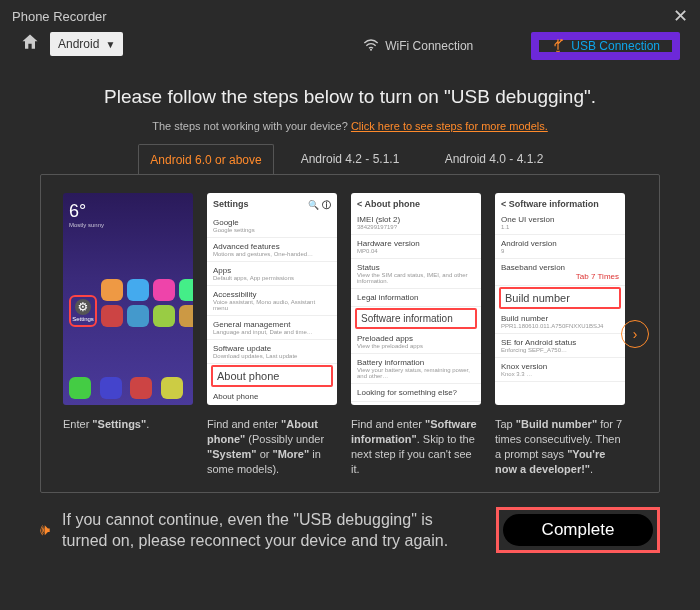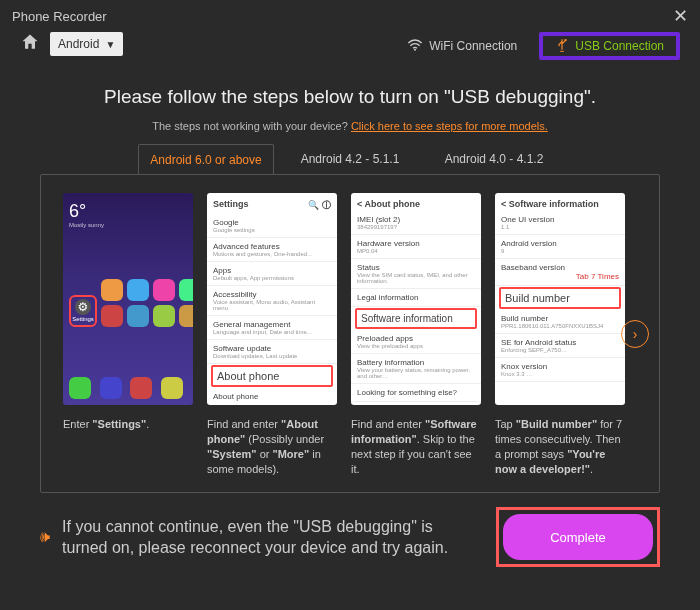--- a/index.html
+++ b/index.html
@@ -33,23 +33,24 @@
   }
   .dropdown .chev { font-size: 10px; }
   .spacer { flex: 1; }
   .conn-btn {
     height: 28px; padding: 0 12px;
     display: flex; align-items: center; gap: 6px;
     font-size: 12px; color: #ccc;
     border-radius: 2px;
   }
   .conn-btn.active {
-    color: #84cc16;
-    border: 4px solid #6d28d9;
+    color: #0ea5e9;
+    border: 8px solid #6d28d9;
     background: #2a2a2a;
+    margin-left: 36px;
   }
   .body-area {
     padding: 6px 40px 0 40px;
   }
   .heading {
     text-align: center;
     font-size: 19px;
     color: #eee;
     margin: 8px 0 4px;
     font-weight: 400;
@@ -136,23 +137,23 @@
     display:flex;align-items:center;justify-content:center;
     color:#ff8a2b; font-size:14px; cursor:pointer;
   }
   .footer {
     display:flex; align-items:center; gap:12px;
     padding: 14px 40px 0 40px;
   }
   .footer .vol-icon { color:#ff8a2b; font-size:16px; flex-shrink:0;}
   .footer .msg { font-size:16px; color:#ccc; line-height:1.35; max-width:420px;}
   .complete-btn {
-    background:#d946ef; color:#fff; border:none;
-    width:150px; height:46px; border-radius:17px;
-    font-size:13px; cursor:pointer;
+    background:#000000; color:#fff; border:none;
+    width:150px; height:32px; border-radius:17px;
+    font-size:17px; cursor:pointer;
   }
   .complete-wrap {
     border:3px solid #ff5a5a; padding:4px; margin-left:auto;
   }
 </style>
 </head>
 <body>
 
 <div class="titlebar">
   <span>Phone Recorder</span>

